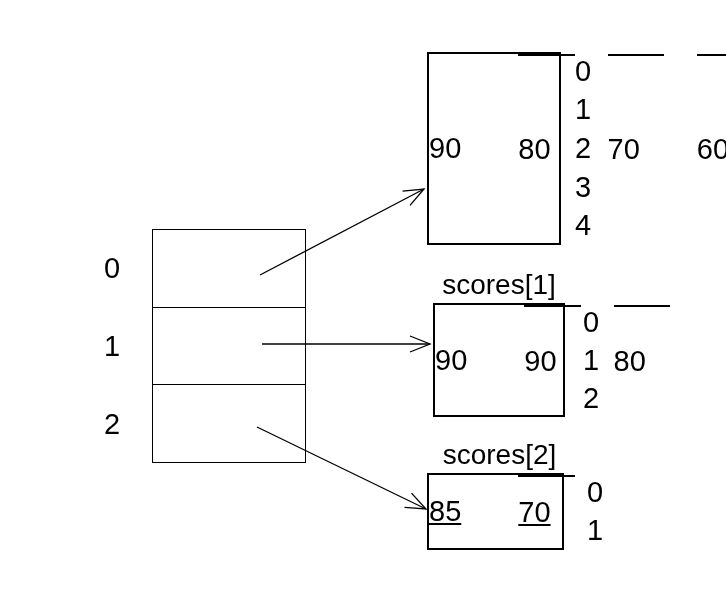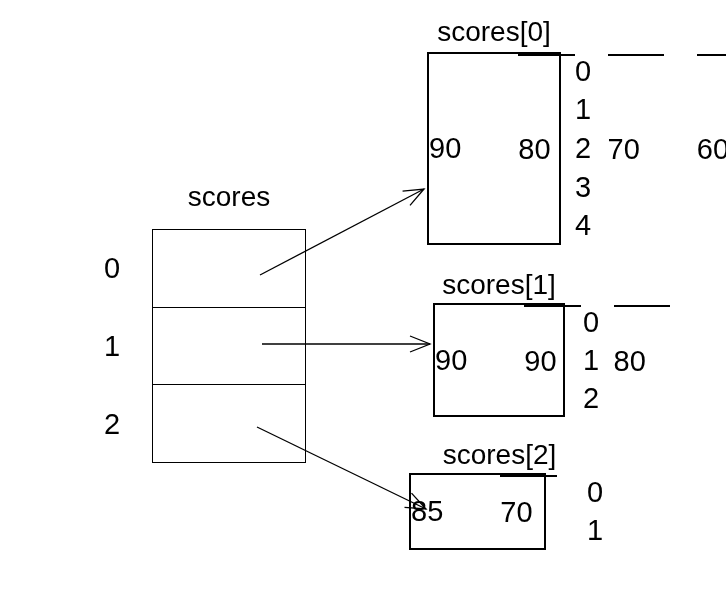--- a/index.html
+++ b/index.html
@@ -60,52 +60,50 @@
 
   .t0-title { left: 427px; top: 15px;  width: 134px; }
   .t0-table { left: 427px; top: 52px;  width: 134px; height: 193px; }
   .t0-idx   { left: 569px; top: 52px;  width: 28px;  height: 193px; }
 
   .t1-title { left: 433px; top: 268px; width: 132px; }
   .t1-table { left: 433px; top: 303px; width: 132px; height: 114px; }
   .t1-idx   { left: 577px; top: 303px; width: 28px;  height: 114px; }
 
   .t2-title { left: 431px; top: 438px; width: 137px; }
-  .t2-table { left: 409px; top: 473px; width: 137px; height: 77px; }
+  .t2-table { left: 427px; top: 473px; width: 137px; height: 77px; text-decoration: underline; }
   .t2-idx   { left: 581px; top: 473px; width: 28px;  height: 77px; }
 
   .main-title  { left: 152px; top: 180px; width: 154px; }
   .main-idxcol { left: 92px;  top: 229px; width: 40px;  height: 234px; }
 
   .arrows {
     position: absolute;
     left: 0; top: 0;
     pointer-events: none;
   }
 </style>
 </head>
 <body>
 
 <div class="canvas">
 
-  <div class="title main-title">scores</div>
 
   <div class="idxcol main-idxcol">
     <div class="idx">0</div>
     <div class="idx">1</div>
     <div class="idx">2</div>
   </div>
 
   <div class="main-box">
     <div class="cell"></div>
     <div class="cell"></div>
     <div class="cell"></div>
   </div>
 
-  <div class="title t0-title">scores[0]</div>
   <div class="val-table t0-table">
     <div class="row">90</div>
     <div class="row">80</div>
     <div class="row">70</div>
     <div class="row">60</div>
   </div>
   <div class="idxcol t0-idx">
     <div class="idx">0</div>
     <div class="idx">1</div>
     <div class="idx">2</div>

